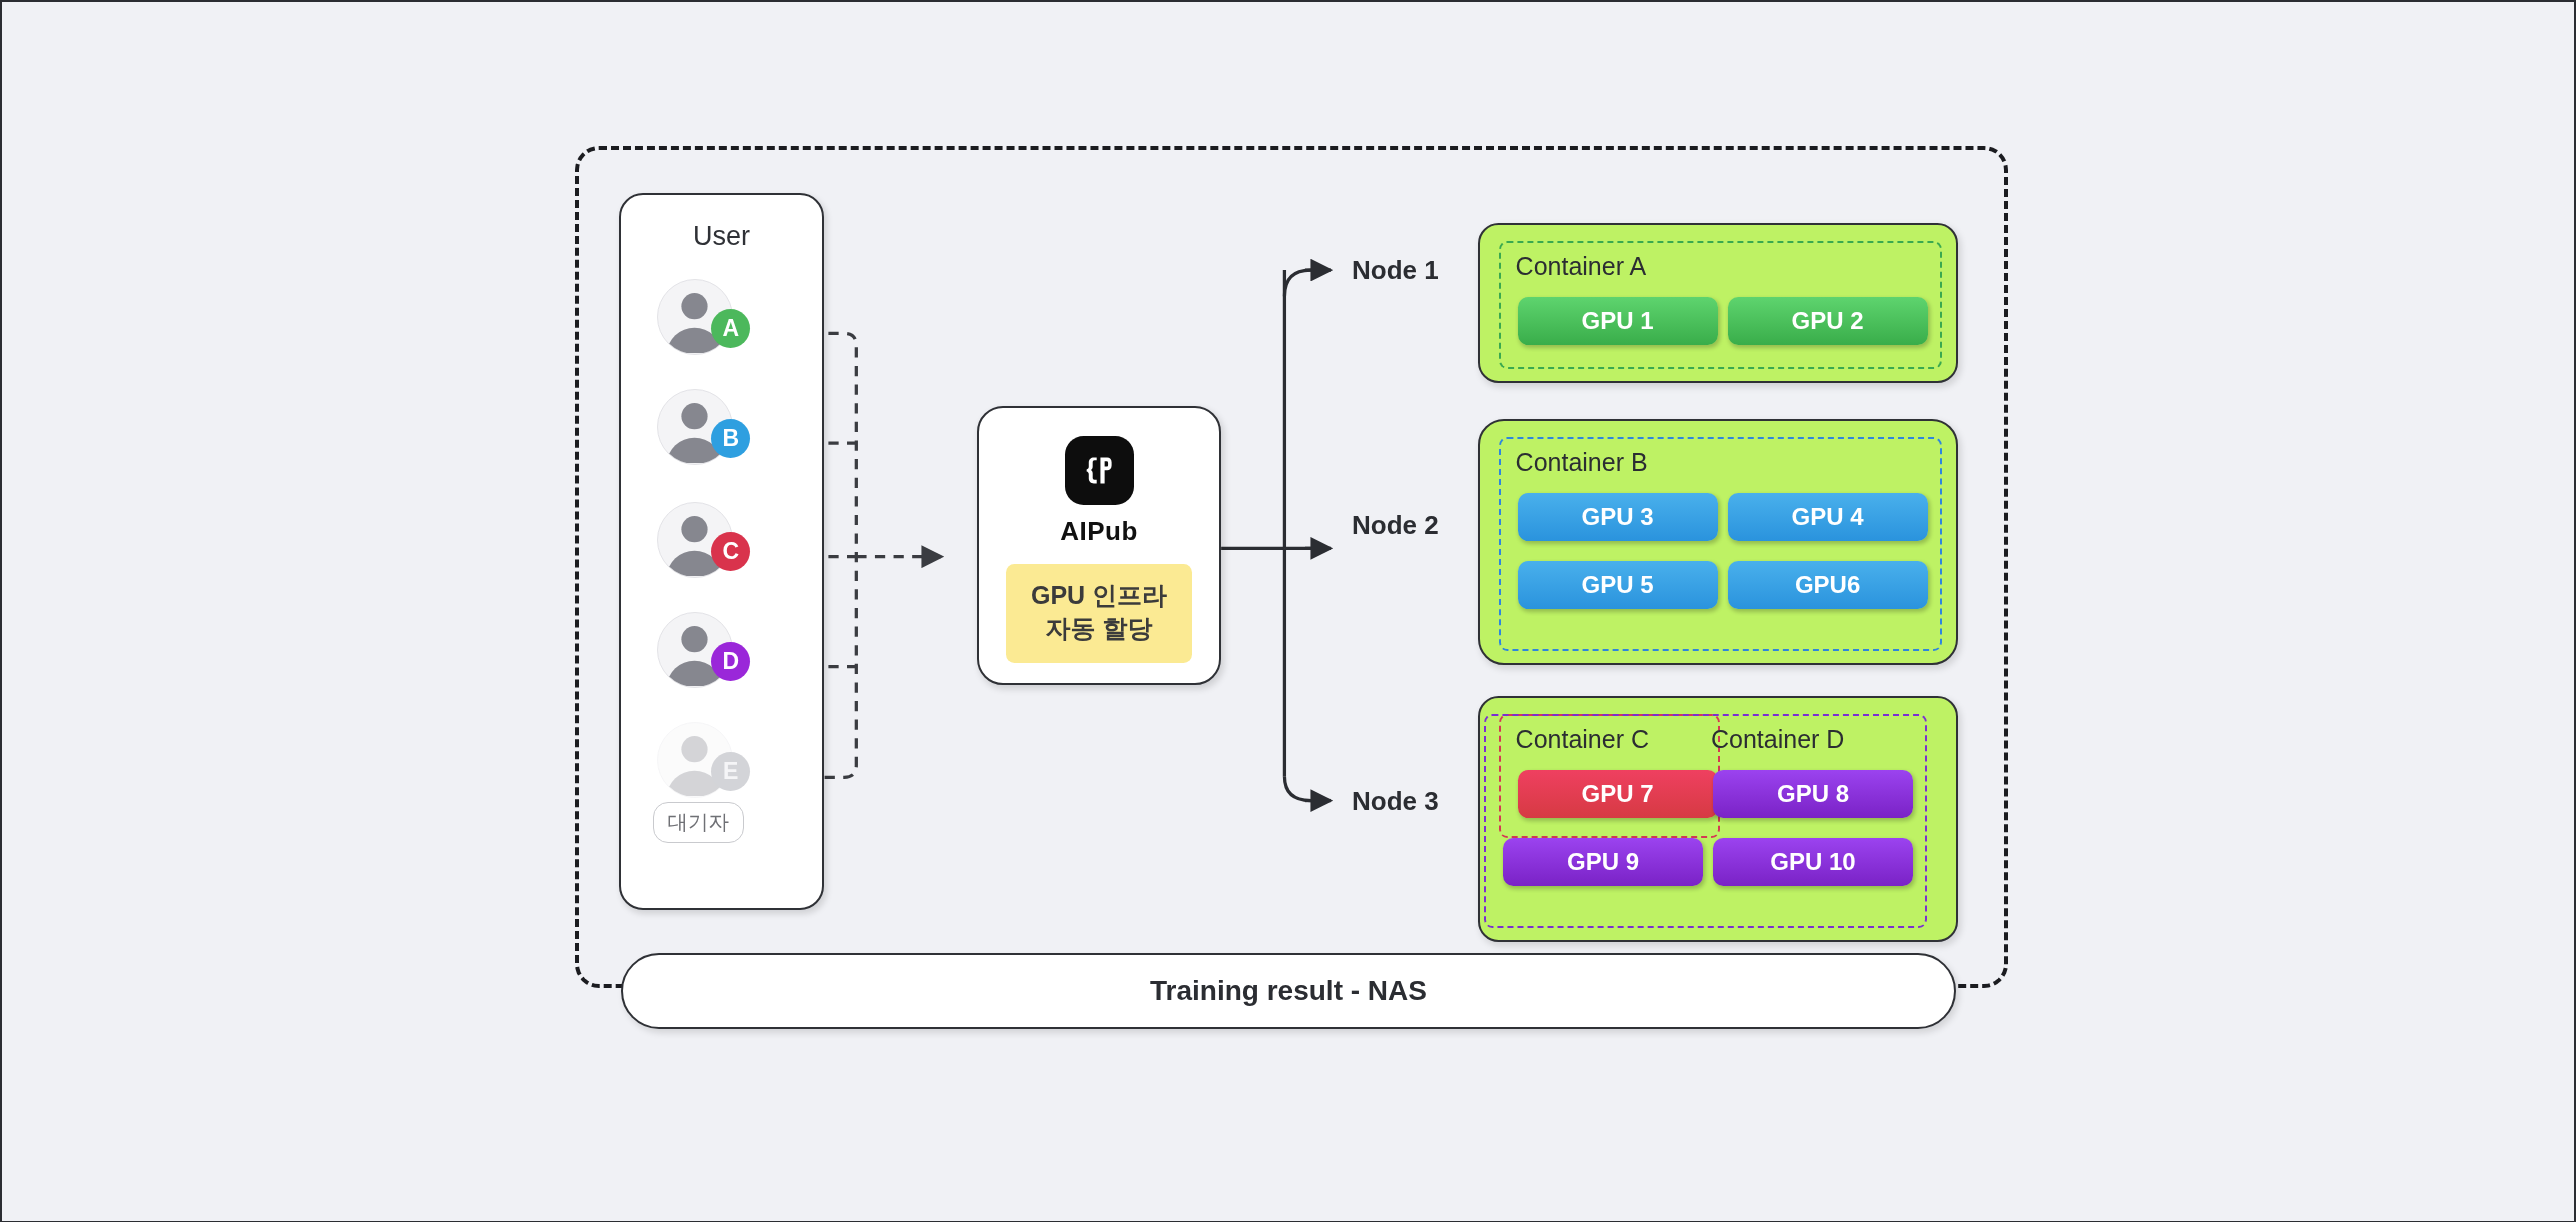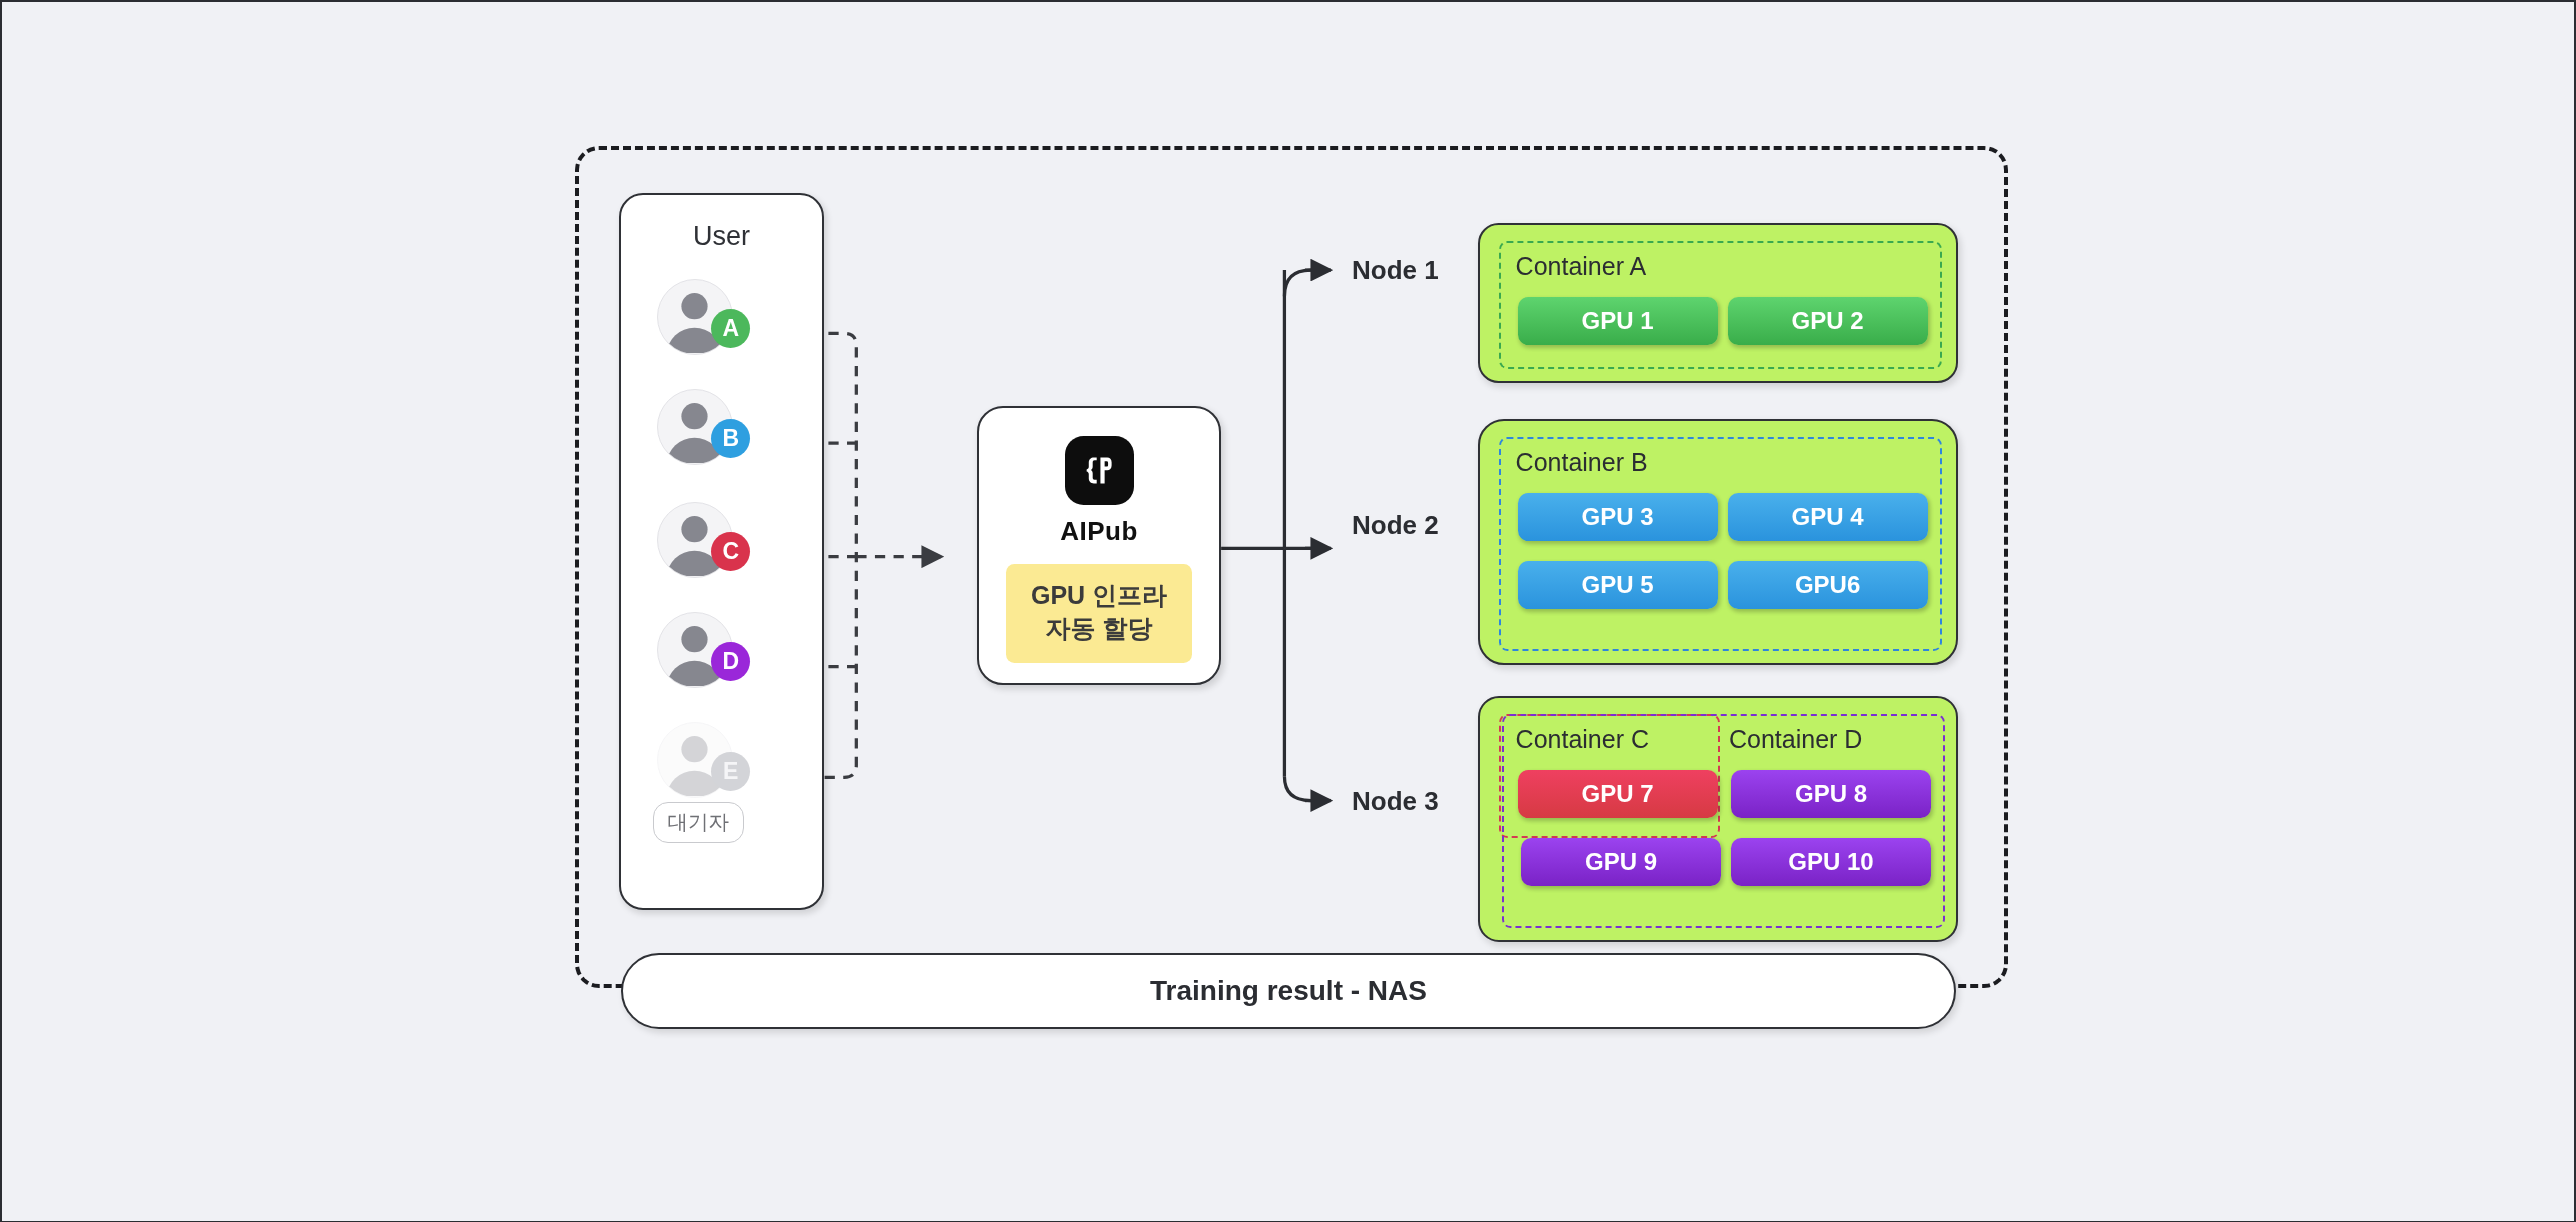--- a/index.html
+++ b/index.html
@@ -117,21 +117,21 @@
   .node-card {
     position: absolute;
     background: #bef264;
     border: 2.8px solid #2f3136;
     border-radius: 20.5px;
     box-shadow: 2.8px 3.7px 7.4px rgba(0,0,0,.13);
     margin-top: 28px;
   }
   #node-card-1 { left: 1476px; top: 193px; width: 480px; height: 160px; }
   #node-card-2 { left: 1476px; top: 389px; width: 480px; height: 246px; border-radius: 26px; }
-  #node-card-3 { left: 1476px; top: 666px; width: 480px; height: 246px; border-radius: 21px; }
+  #node-card-3 { left: 1476px; top: 666px; width: 480px; height: 246px; }
 
   .container-box {
     position: absolute;
     border: 2.8px dashed #888;
     border-radius: 8.4px;
   }
   .container-title {
     position: absolute;
     left: 15px; top: 9.3px;
     font-size: 25px; color: #2b2d32;
@@ -306,21 +306,21 @@
     </div>
   </div>
 
   <div class="node-card" id="node-card-3">
 
     <div class="container-box" style="left:18.6px; top:16px; width:221px; height:124px; border-color:#d43a52;">
       <div class="container-title">Container C</div>
       <div class="gpu" style="left:17px; top:54px; background:linear-gradient(#ef4060,#d63a43);">GPU 7</div>
     </div>
 
-    <div class="container-box" style="left:22px; top:16px; width:443px; height:214px; border-color:#7b2fd1;">
+    <div class="container-box" style="left:4px; top:16px; width:443px; height:214px; border-color:#7b2fd1;">
       <div class="container-title" style="left:225px;">Container D</div>
       <div class="gpu" style="left:227px; top:54px; background:linear-gradient(#9b43ef,#7a22c6);">GPU 8</div>
       <div class="gpu" style="left:17px; top:122px; background:linear-gradient(#9b43ef,#7a22c6);">GPU 9</div>
       <div class="gpu" style="left:227px; top:122px; background:linear-gradient(#9b43ef,#7a22c6);">GPU 10</div>
     </div>
   </div>
 
   <div id="training-bar">
     <span>Training result - NAS</span>
   </div>

